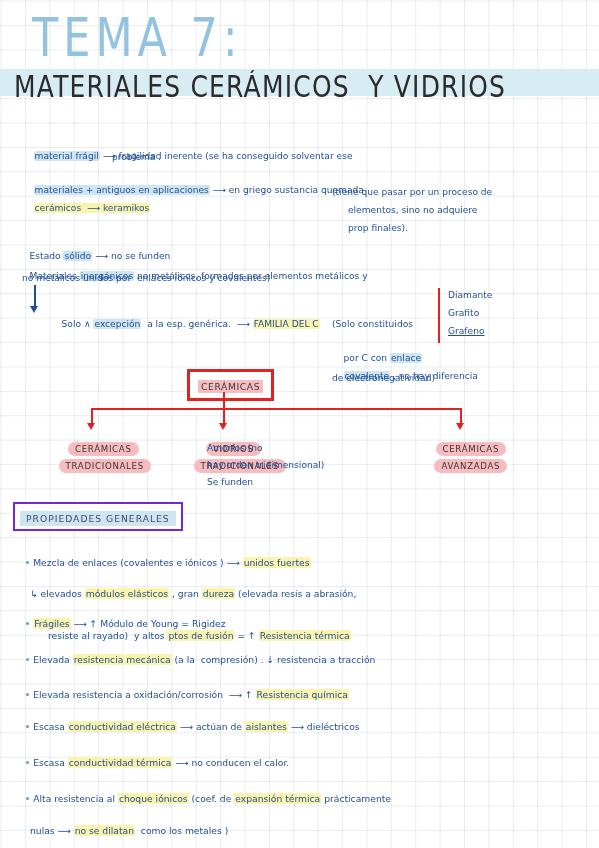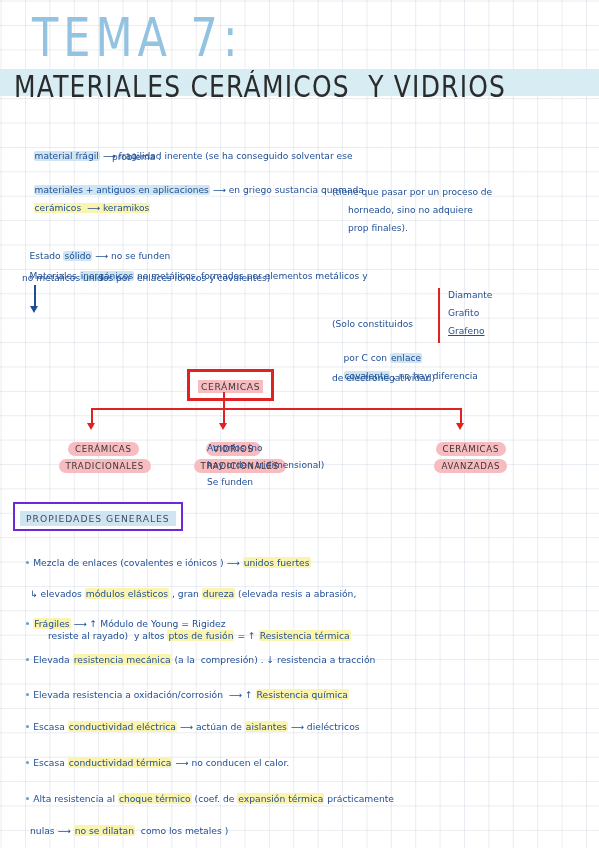--- a/index.html
+++ b/index.html
@@ -211,35 +211,38 @@
   <div class="para" style="left:112px; top:149px;">problema .</div>
 
   <div class="para" style="left:22px; top:166px;">
     <span class="hl-b">materiales + antiguos en aplicaciones</span><span> ⟶ en griego sustancia quemada</span>
   </div>
   <div class="para" style="left:22px; top:184px;">
     <span class="hl-y">cerámicos  ⟶ keramikos</span>
   </div>
 
   <div class="para" style="left:332px; top:184px;">(tiene que pasar por un proceso de</div>
-  <div class="para" style="left:348px; top:202px;">horneado, sino no adquiere</div>
+  <div class="para" style="left:348px; top:202px;">elementos, sino no adquiere</div>
   <div class="para" style="left:348px; top:220px;">prop finales).</div>
 
   <div class="para" style="left:18px; top:252px;">
     <span>Materiales </span><span class="hl-b">inorgánicos</span><span> no metálicos, formados por elementos metálicos y</span>
   </div>
 
   <div class="para" style="left:18px; top:232px;">
     <span>Estado </span><span class="hl-b">sólido</span><span> ⟶ no se funden</span>
   </div>
   <div class="para" style="left:22px; top:270px;">no metálicos unidos por  enlaces iónicos y covalentes)</div>
 
   <div class="abs" style="left:34px; top:285px; width:1.6px; height:24px; background:#1f4e96;"></div>
   <div class="abs" style="left:30px; top:306px; width:0; height:0; border-left:4px solid transparent; border-right:4px solid transparent; border-top:7px solid #1f4e96;"></div>
 
+  <div class="para" style="left:50px; top:300px;">
+    <span>Solo ∧ </span><span class="hl-b">excepción</span><span>  a la esp. genérica.  ⟶ </span><span class="hl-y">FAMILIA DEL C</span>
+  </div>
 
   <div id="c-rule"></div>
 
   <div class="para" style="left:332px; top:316px;">(Solo constituidos</div>
   <div class="para" style="left:332px; top:334px;">
     <span>por C con </span><span class="hl-b">enlace</span>
   </div>
   <div class="para" style="left:332px; top:352px;">
     <span class="hl-b">covalente</span><span> , no hay diferencia</span>
   </div>
@@ -312,17 +315,17 @@
 
   <div class="blt" style="top:710px;">
     <span class="bullet-dot"></span><span>Escasa </span><span class="hl-y">conductividad eléctrica</span><span> ⟶ actúan de </span><span class="hl-y">aislantes</span><span> ⟶ dieléctricos</span>
   </div>
 
   <div class="blt" style="top:746px;">
     <span class="bullet-dot"></span><span>Escasa </span><span class="hl-y">conductividad térmica</span><span> ⟶ no conducen el calor.</span>
   </div>
 
   <div class="blt" style="top:782px;">
-    <span class="bullet-dot"></span><span>Alta resistencia al </span><span class="hl-y">choque térmico</span><span> (coef. de </span><span class="hl-y">expansión térmica</span><span> prácticamente</span>
+    <span class="bullet-dot"></span><span>Alta resistencia al </span><span class="hl-y">choque iónicos</span><span> (coef. de </span><span class="hl-y">expansión térmica</span><span> prácticamente</span>
     <span class="cont"><span>nulas ⟶ </span><span class="hl-y">no se dilatan</span><span>  como los metales )</span></span>
   </div>
 
 </div>
 
 </body></html>

